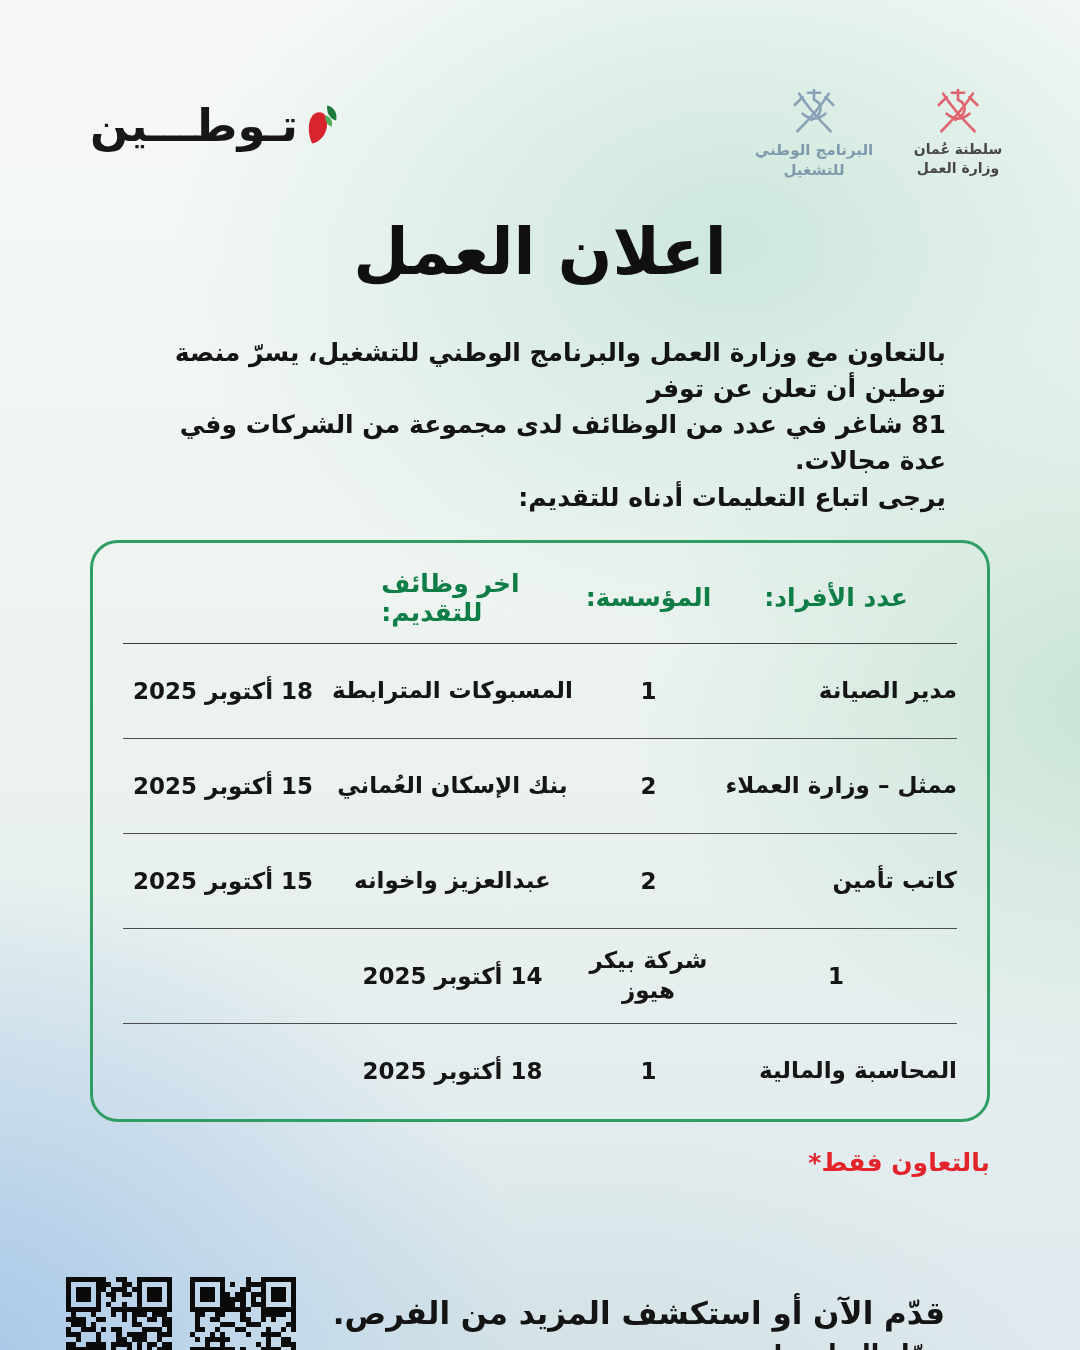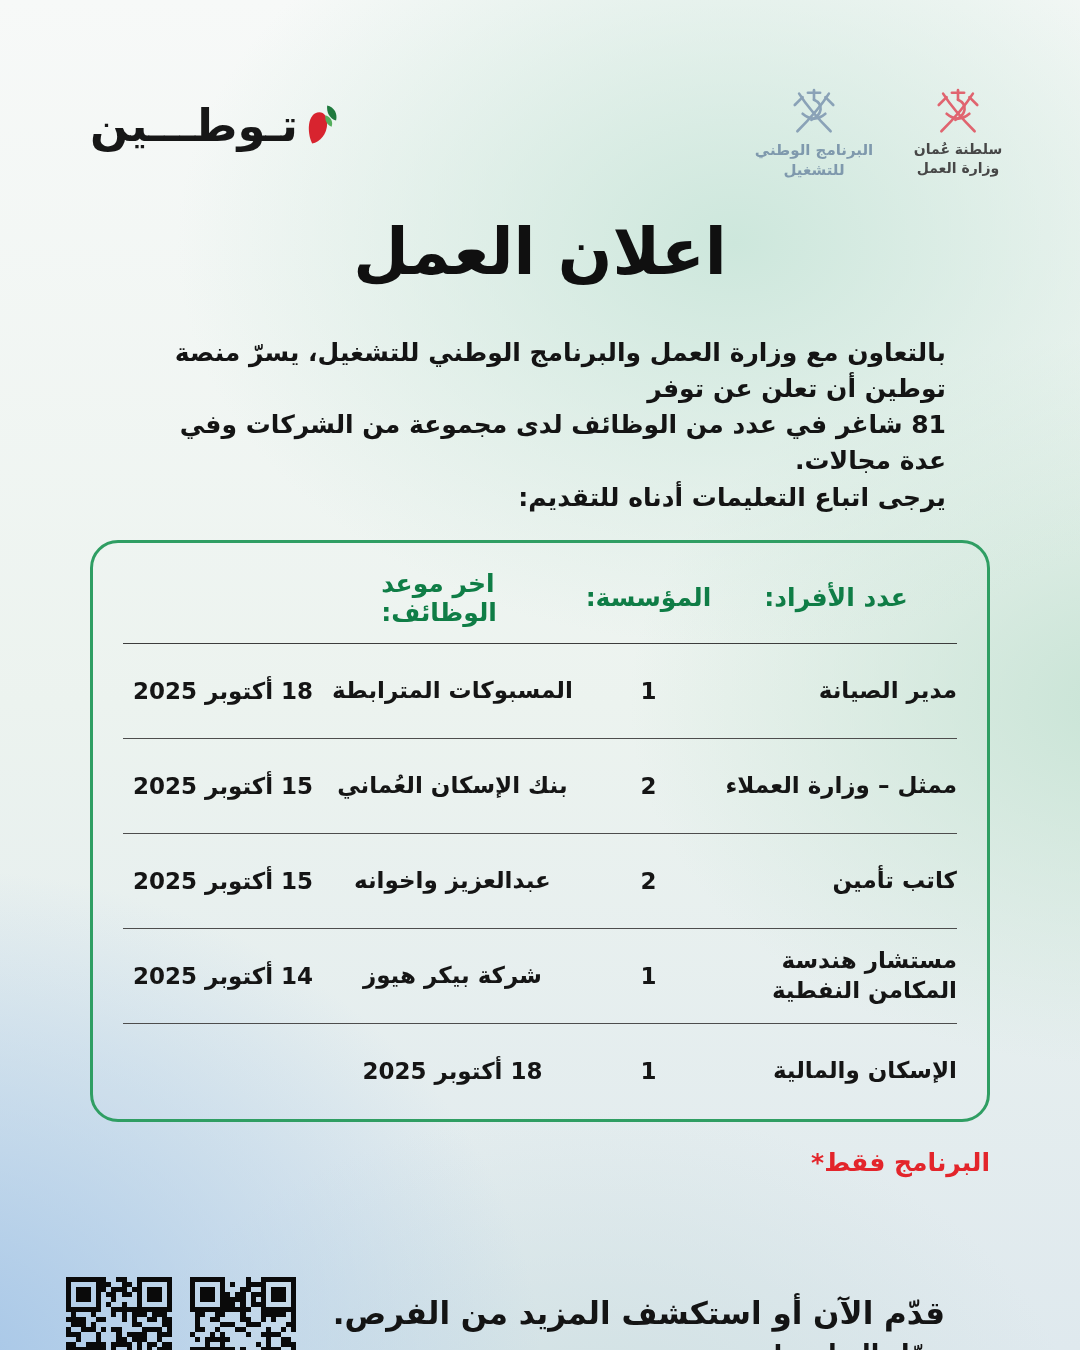--- a/index.html
+++ b/index.html
@@ -118,21 +118,21 @@
   <div class="intro">
     <div>بالتعاون مع وزارة العمل والبرنامج الوطني للتشغيل، يسرّ منصة توطين أن تعلن عن توفر</div>
     <div>81 شاغر في عدد من الوظائف لدى مجموعة من الشركات وفي عدة مجالات.</div>
     <div>يرجى اتباع التعليمات أدناه للتقديم:</div>
   </div>
 
   <section class="jobs-table">
     <div class="thead">
       <div class="c-count">عدد الأفراد:</div>
       <div class="c-org">المؤسسة:</div>
-      <div class="c-date h-date">اخر موعد الوظائف:</div>
+      <div class="c-date h-date">اخر وظائف للتقديم:</div>
     </div>
 
     <div class="trow">
       <div class="c-job">مدير الصيانة</div>
       <div class="c-count">1</div>
       <div class="c-org">المسبوكات المترابطة</div>
       <div class="c-date">18 أكتوبر 2025</div>
     </div>
     <div class="trow">
       <div class="c-job">ممثل – وزارة العملاء</div>
@@ -140,33 +140,32 @@
       <div class="c-org">بنك الإسكان العُماني</div>
       <div class="c-date">15 أكتوبر 2025</div>
     </div>
     <div class="trow">
       <div class="c-job">كاتب تأمين</div>
       <div class="c-count">2</div>
       <div class="c-org">عبدالعزيز واخوانه</div>
       <div class="c-date">15 أكتوبر 2025</div>
     </div>
     <div class="trow">
-      <div class="c-job">مستشار هندسة المكامن النفطية</div>
       <div class="c-count">1</div>
       <div class="c-org">شركة بيكر هيوز</div>
       <div class="c-date">14 أكتوبر 2025</div>
     </div>
     <div class="trow">
-      <div class="c-job">الإسكان والمالية</div>
+      <div class="c-job">المحاسبة والمالية</div>
       <div class="c-count">1</div>
       <div class="c-date">18 أكتوبر 2025</div>
     </div>
   </section>
 
-  <div class="note">البرنامج فقط*</div>
+  <div class="note">بالتعاون فقط*</div>
 
   <div class="footer">
     <div class="cta">
       <div class="l1">قدّم الآن أو استكشف المزيد من الفرص.</div>
       <div class="l2">حمّل التطبيق!</div>
     </div>
 
     <div class="stores">
       <div class="store-col">
         <div class="qr">

